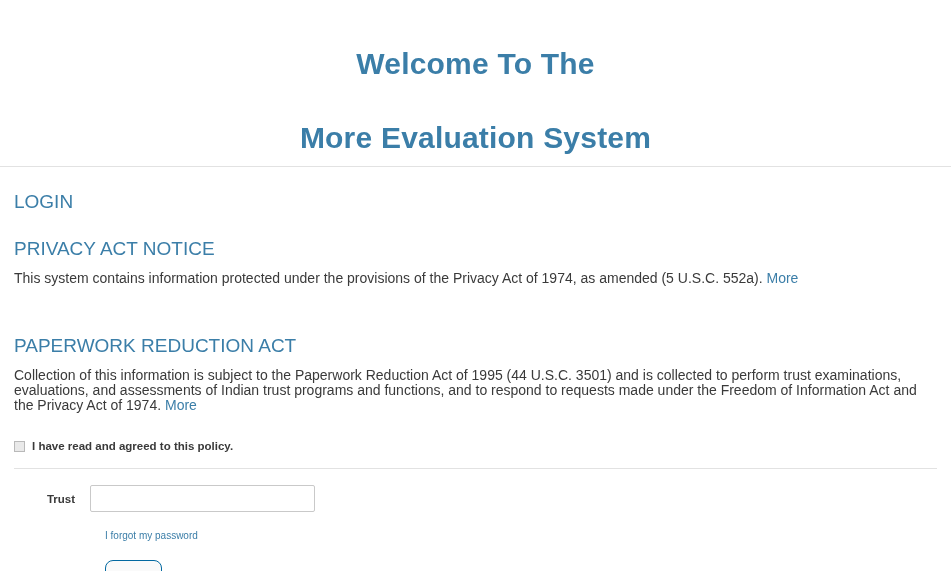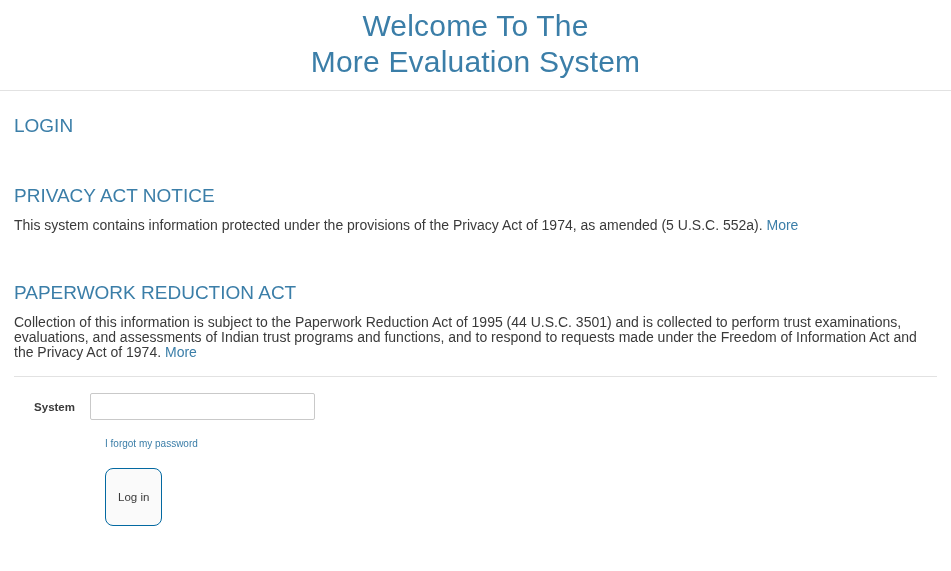--- a/index.html
+++ b/index.html
@@ -22,43 +22,44 @@
   }
   .banner {
     padding-top: 8px;
     padding-bottom: 10px;
     text-align: center;
     border-bottom: 1px solid #e2e2e2;
   }
   .banner-line {
     color: #3b7ea8;
     font-size: 30px;
-    font-weight: normal;
+    font-weight: bold;
     line-height: 36px;
     letter-spacing: 0.2px;
+    margin-top: 38px;
   }
   .content {
     padding: 0 14px;
   }
   .login-title {
     color: #3b7ea8;
     font-size: 19px;
     font-weight: normal;
     margin: 20px 0 0 0;
     line-height: 30px;
   }
   .section-title {
     color: #3b7ea8;
     font-size: 19px;
     font-weight: normal;
     line-height: 24px;
     margin: 0;
   }
   .privacy-block {
-    margin-top: 43px;
+    margin-top: 20px;
   }
   .paperwork-block {
     margin-top: 48px;
   }
   .body-text {
     font-size: 14px;
     line-height: 15px;
     color: #3a3a3a;
     margin-top: 10px;
     max-width: 916px;
@@ -172,27 +173,31 @@
     </div>
 
     <div class="paperwork-block">
       <h2 class="section-title">PAPERWORK REDUCTION ACT</h2>
       <p class="body-text">
         <span>Collection of this information is subject to the Paperwork Reduction Act of 1995 (44 U.S.C. 3501) and is collected to perform trust examinations, evaluations, and assessments of Indian trust programs and functions, and to respond to requests made under the Freedom of Information Act and the Privacy Act of 1974.</span>
         <a class="more-link">More</a>
       </p>
     </div>
 
+    <div class="agree-row">
+      <span class="agree-checkbox"></span>
+      <span class="agree-label">I have read and agreed to this policy.</span>
+    </div>
 
     <div class="divider"></div>
 
     <div class="form">
 
       <div class="form-row">
-        <div class="form-label">System</div>
+        <div class="form-label">Trust</div>
         <input class="form-input" type="text" value="" placeholder="" style="">
       </div>
 
 
       <div class="forgot-row">
         <a class="forgot-link">I forgot my password</a>
       </div>
 
       <div class="login-row">
         <button class="login-button">Log in</button>

